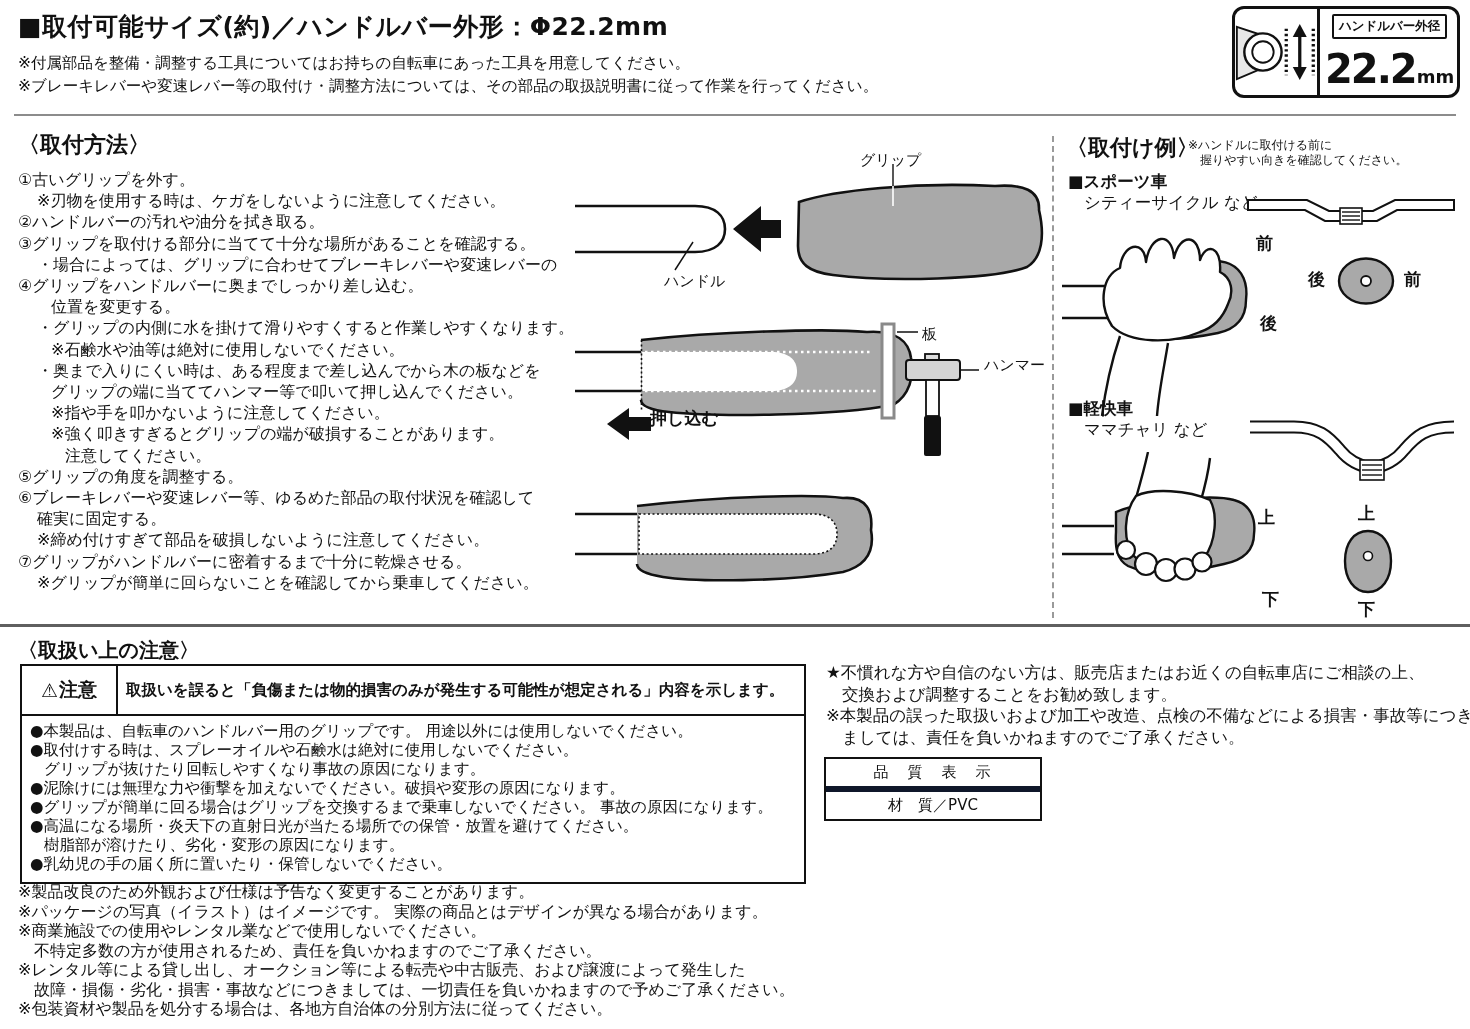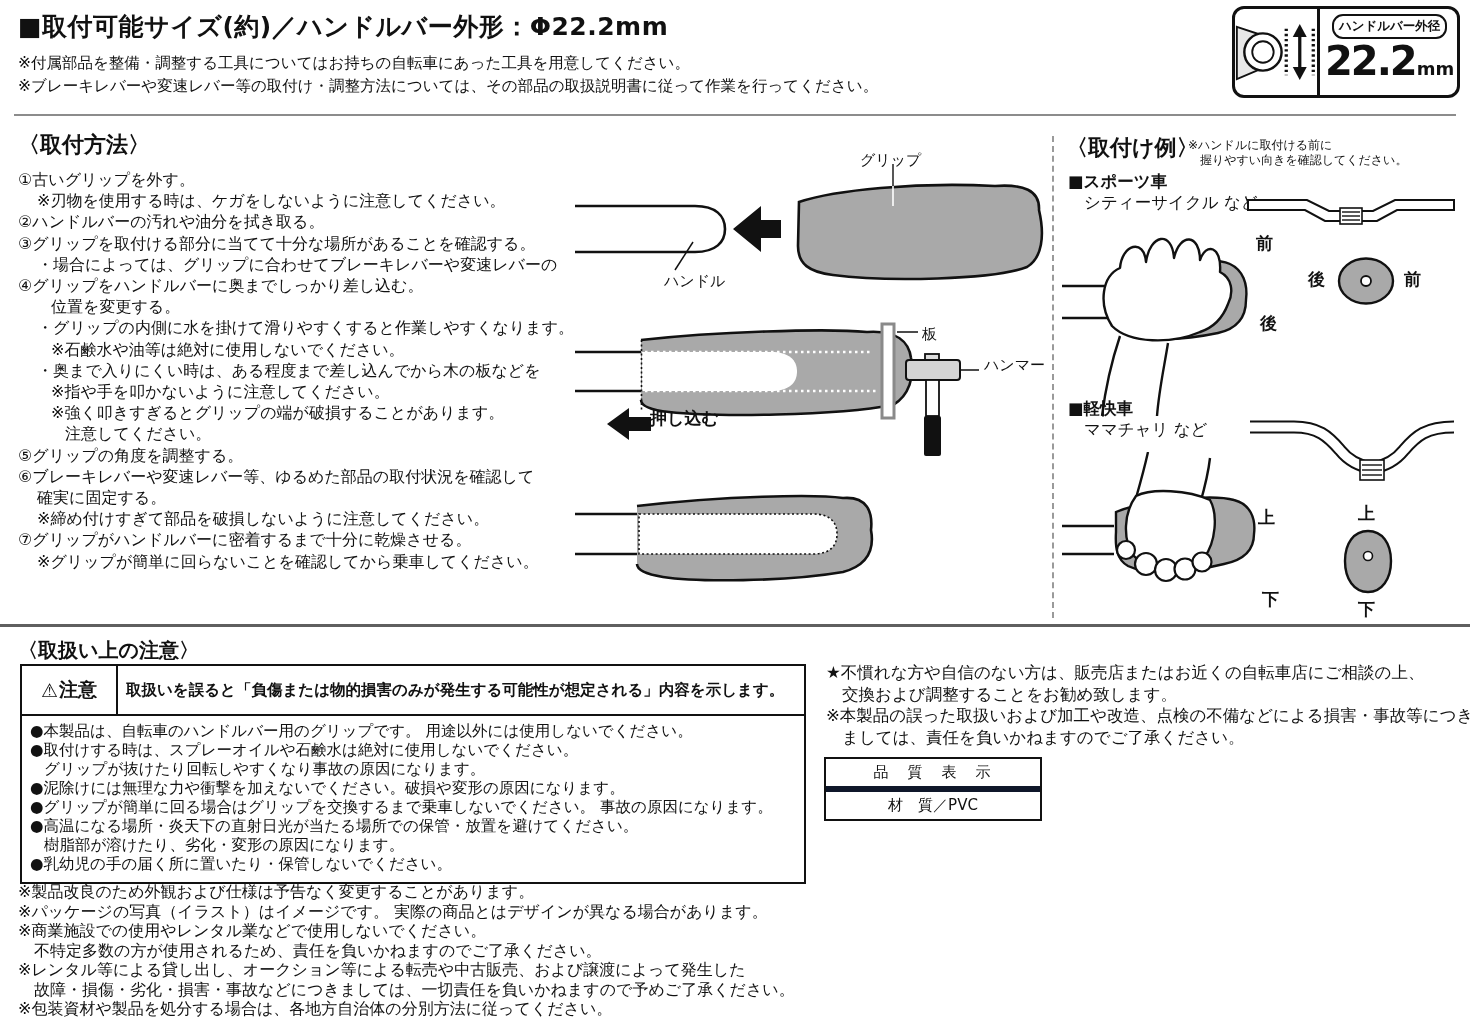--- a/index.html
+++ b/index.html
@@ -12,23 +12,23 @@
   .ind3{padding-left:47px;}
 
   
   .hdr-title{left:18px;top:10px;font-size:25px;font-weight:bold;letter-spacing:.5px;}
   .hdr-notes{left:18px;top:52px;font-size:15.5px;line-height:23px;}
 
   .badge{left:1232px;top:6px;width:228px;height:92px;border:3.5px solid #111;border-radius:12px;
          display:flex;background:#fff;box-sizing:border-box;}
   .badge-icon{width:86px;display:flex;align-items:center;justify-content:center;}
   .badge-right{flex:1;border-left:3px solid #111;padding:5px 5px 2px;display:flex;flex-direction:column;align-items:center;}
-  .badge-label{border:2.5px solid #111;border-radius:11px;font-size:12.5px;font-weight:bold;
+  .badge-label{border:2.5px solid #111;border-radius:2px;font-size:12.5px;font-weight:bold;
                padding:2px 5px;white-space:nowrap;}
-  .badge-value-row{display:flex;align-items:baseline;margin-top:1px;text-align:center;}
+  .badge-value-row{display:flex;align-items:baseline;margin-top:9px;text-align:center;}
   .badge-value{font-size:40px;font-weight:800;letter-spacing:-2px;line-height:1.05;}
   .badge-unit{font-size:18px;font-weight:800;margin-left:1px;}
 
   .divider1{left:14px;top:114px;width:1442px;height:2px;background:#8c8c8c;}
   .divider2{left:0;top:624px;width:1470px;height:3px;background:#5f5f5f;}
   .vdash{left:1052px;top:136px;height:482px;border-left:2px dashed #9a9a9a;}
 
   
   .im{left:18px;top:130px;width:560px;}
   .im-title{font-size:22px;font-weight:bold;margin-bottom:9px;}
@@ -107,20 +107,21 @@
         <div class="line">①古いグリップを外す。</div>
         <div class="line ind1">※刃物を使用する時は、ケガをしないように注意してください。</div>
         <div class="line">②ハンドルバーの汚れや油分を拭き取る。</div>
         <div class="line">③グリップを取付ける部分に当てて十分な場所があることを確認する。</div>
         <div class="line ind1">・場合によっては、グリップに合わせてブレーキレバーや変速レバーの</div>
         <div class="line">④グリップをハンドルバーに奥までしっかり差し込む。</div>
         <div class="line ind2">位置を変更する。</div>
         <div class="line ind1">・グリップの内側に水を掛けて滑りやすくすると作業しやすくなります。</div>
         <div class="line ind2">※石鹸水や油等は絶対に使用しないでください。</div>
         <div class="line ind1">・奥まで入りにくい時は、ある程度まで差し込んでから木の板などを</div>
+        <div class="line ind2">グリップの端に当ててハンマー等で叩いて押し込んでください。</div>
         <div class="line ind2">※指や手を叩かないように注意してください。</div>
         <div class="line ind2">※強く叩きすぎるとグリップの端が破損することがあります。</div>
         <div class="line ind3">注意してください。</div>
         <div class="line">⑤グリップの角度を調整する。</div>
         <div class="line">⑥ブレーキレバーや変速レバー等、ゆるめた部品の取付状況を確認して</div>
         <div class="line ind1">確実に固定する。</div>
         <div class="line ind1">※締め付けすぎて部品を破損しないように注意してください。</div>
         <div class="line">⑦グリップがハンドルバーに密着するまで十分に乾燥させる。</div>
         <div class="line ind1">※グリップが簡単に回らないことを確認してから乗車してください。</div>
       </div>

